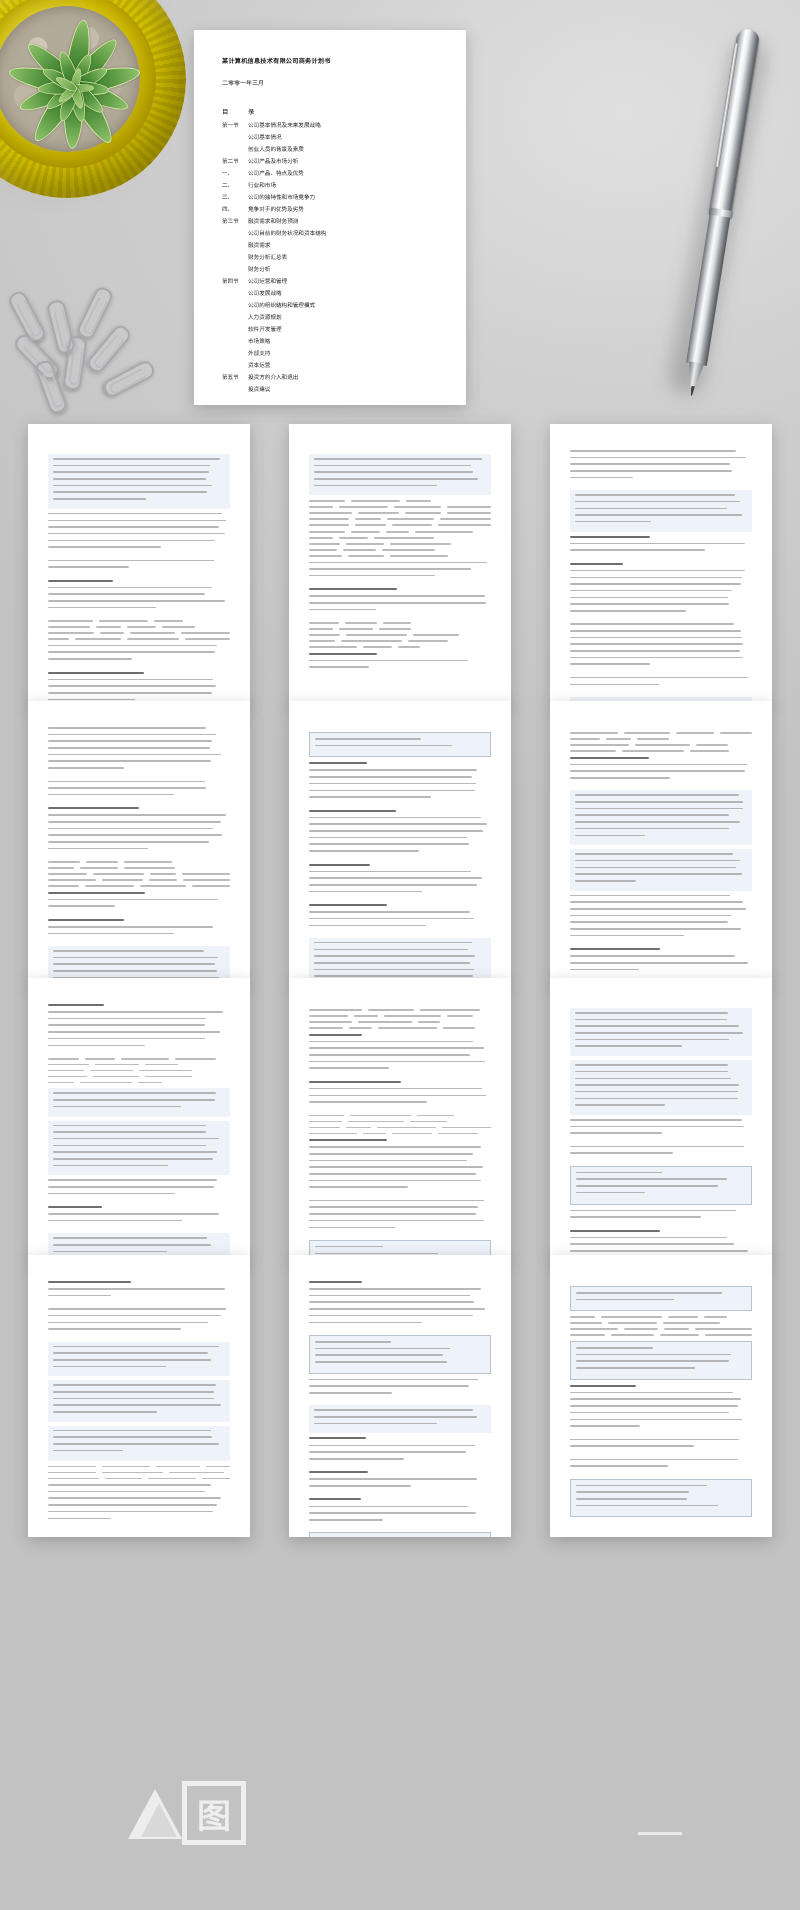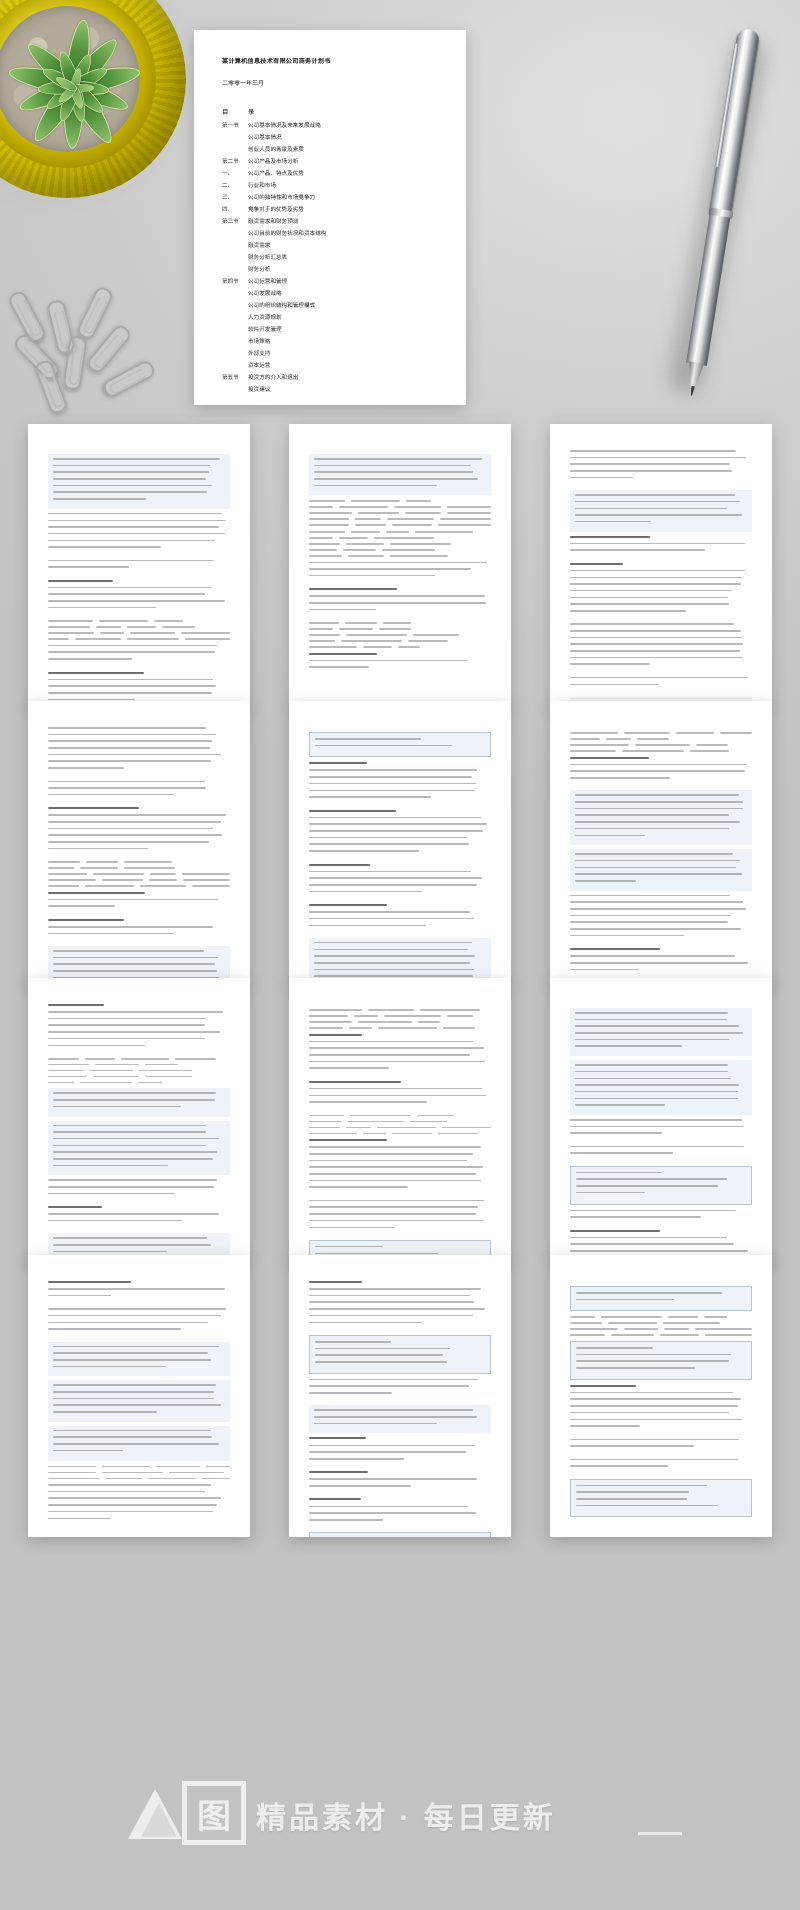--- a/index.html
+++ b/index.html
@@ -1037,19 +1037,18 @@
     </div>
 
   <div class="wm">
     <div class="wm-center">
       <div class="wm-logo">
         <div class="tri"></div>
         <div class="tri2"></div>
         <div class="sq">图</div>
       </div>
       <div class="wm-text">
-        <div class="wm-title">精品素材 · 每日更新</div>
       </div>
       <div class="wm-rule"></div>
     </div>
   </div>
 
 </div>
 
 </body></html>

